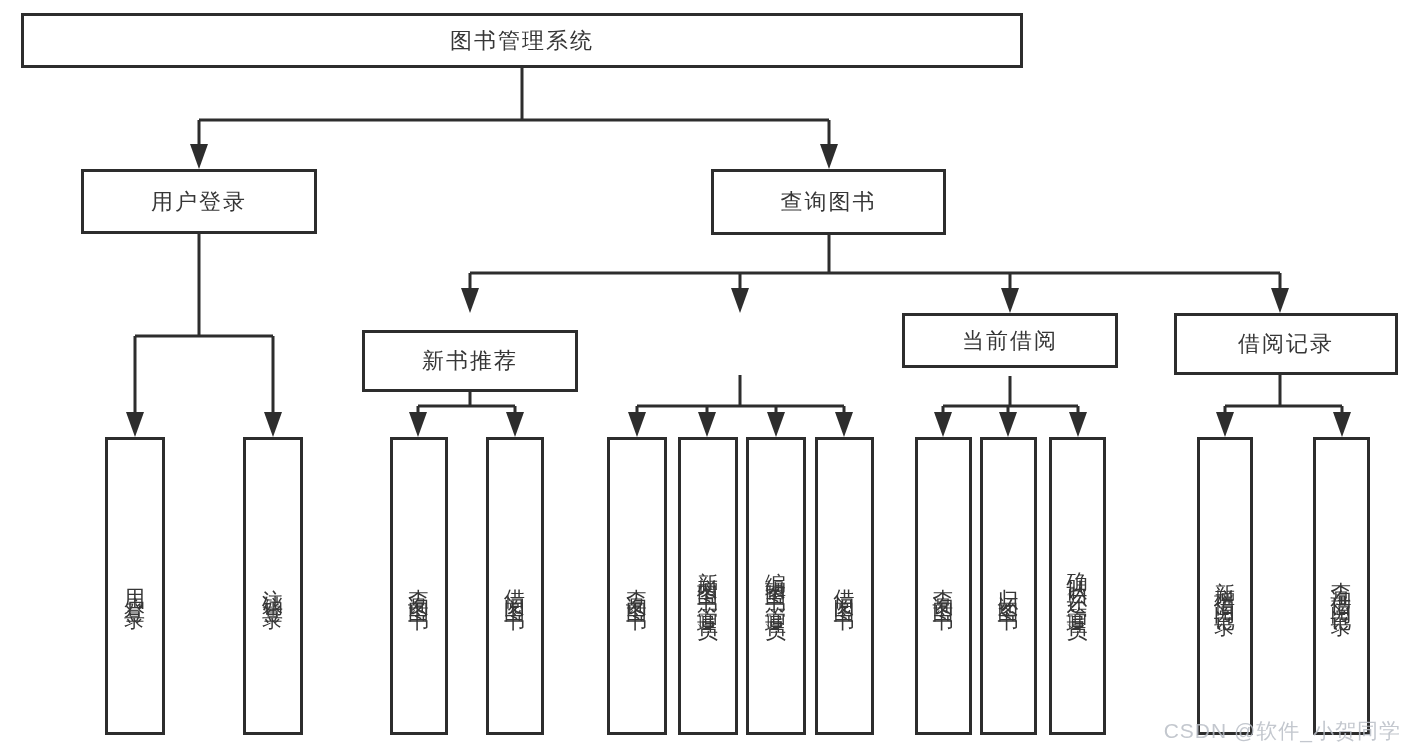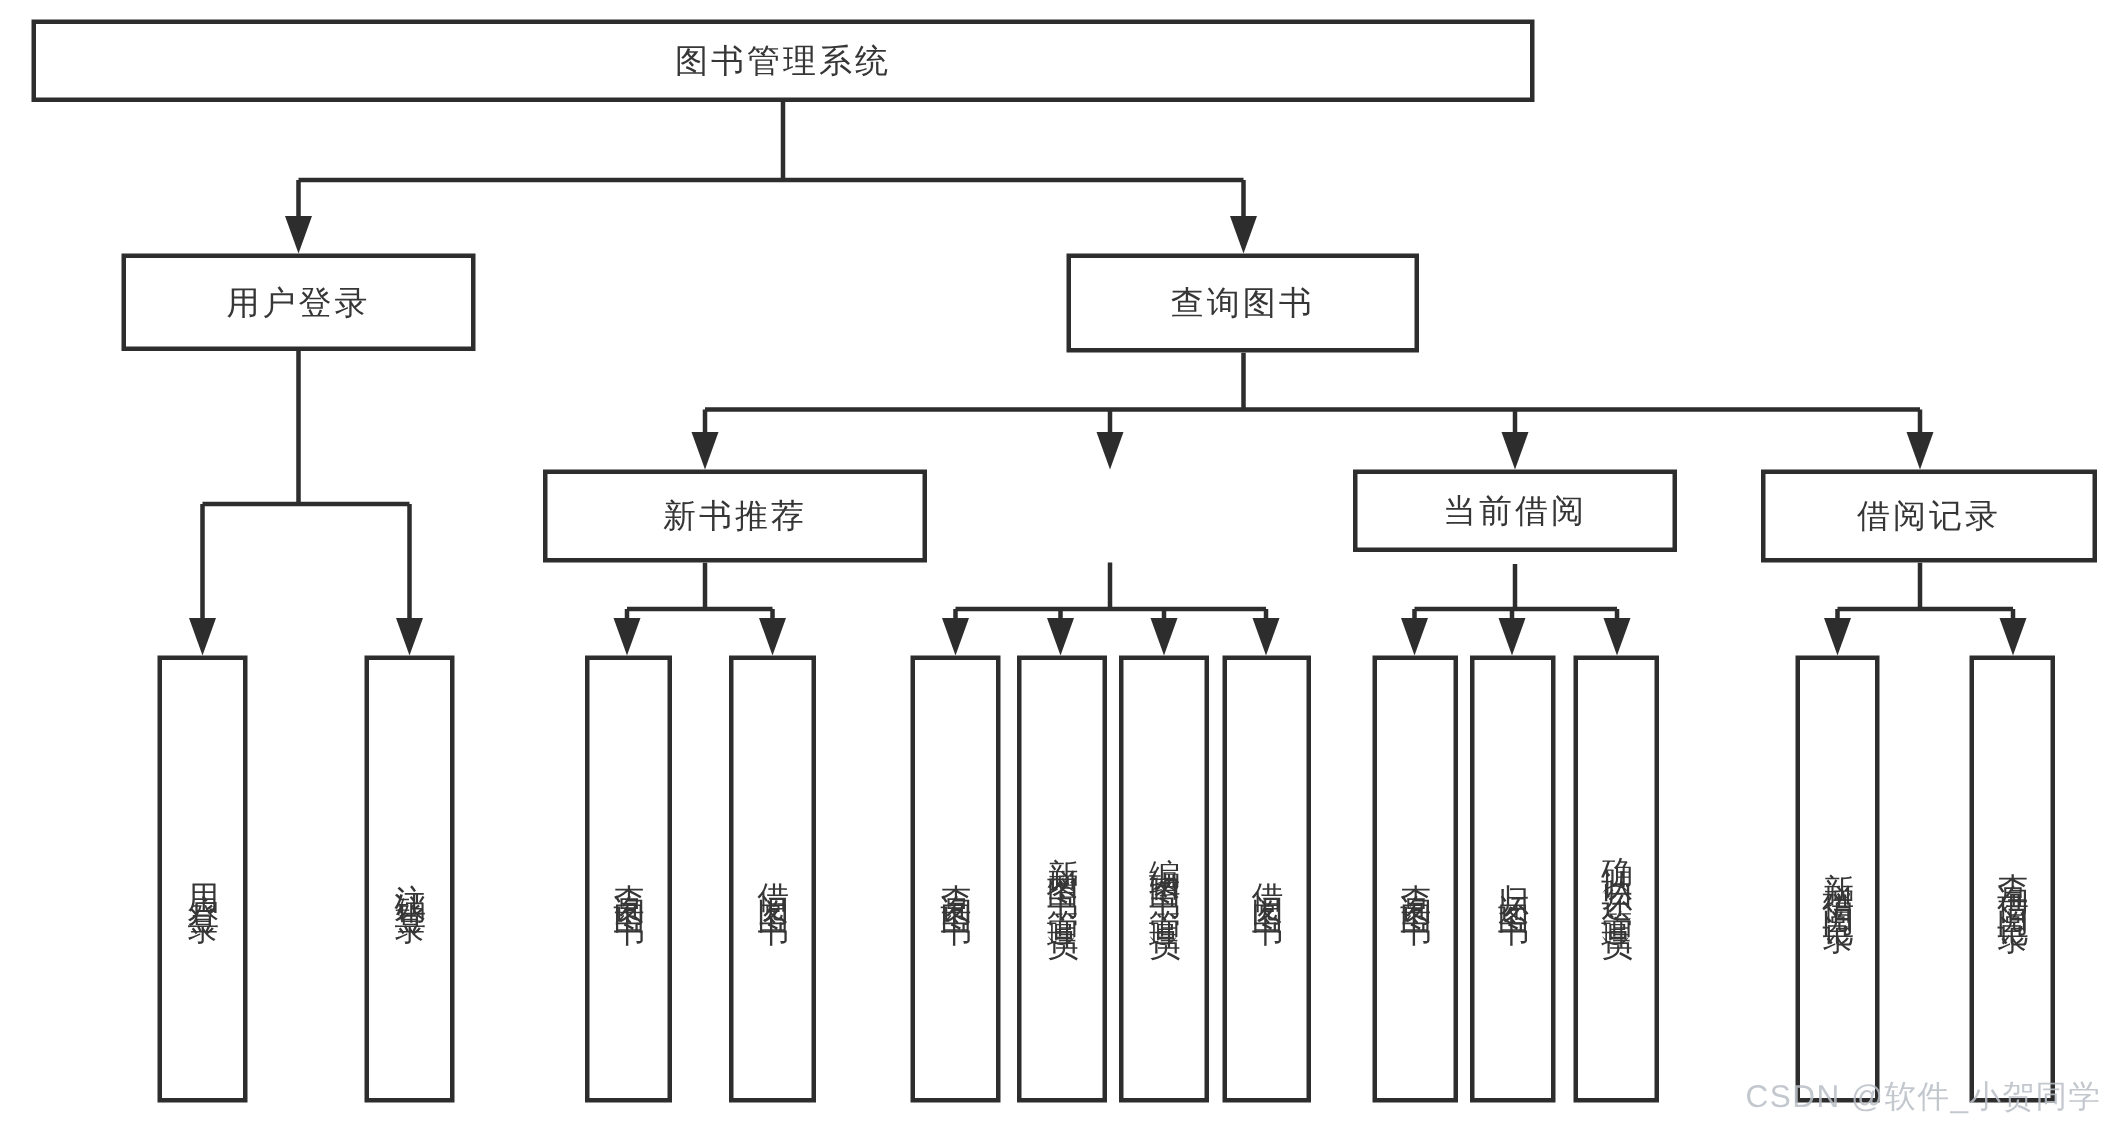--- a/index.html
+++ b/index.html
@@ -106,21 +106,21 @@
       <polygon points="1216,412 1234,412 1225,437"></polygon>
       <polygon points="1333,412 1351,412 1342,437"></polygon>
     </g>
   </svg>
 
   <div class="node h" style="left:21px;top:13px;width:1002px;height:55px">图书管理系统</div>
 
   <div class="node h" style="left:81px;top:169px;width:236px;height:65px">用户登录</div>
   <div class="node h" style="left:711px;top:169px;width:235px;height:66px">查询图书</div>
 
-  <div class="node h" style="left:362px;top:313px;width:256px;height:62px">新书推荐</div>
+  <div class="node h" style="left:362px;top:330px;width:216px;height:62px">新书推荐</div>
   <div class="node h" style="left:902px;top:313px;width:216px;height:55px">当前借阅</div>
   <div class="node h" style="left:1174px;top:313px;width:224px;height:62px">借阅记录</div>
 
   <div class="node v" style="left:105px;top:437px;width:60px;height:298px">用户登录</div>
   <div class="node v" style="left:243px;top:437px;width:60px;height:298px">注销登录</div>
 
   <div class="node v" style="left:390px;top:437px;width:58px;height:298px">查询图书</div>
   <div class="node v" style="left:486px;top:437px;width:58px;height:298px">借阅图书</div>
 
   <div class="node v" style="left:607px;top:437px;width:60px;height:298px">查询图书</div>

